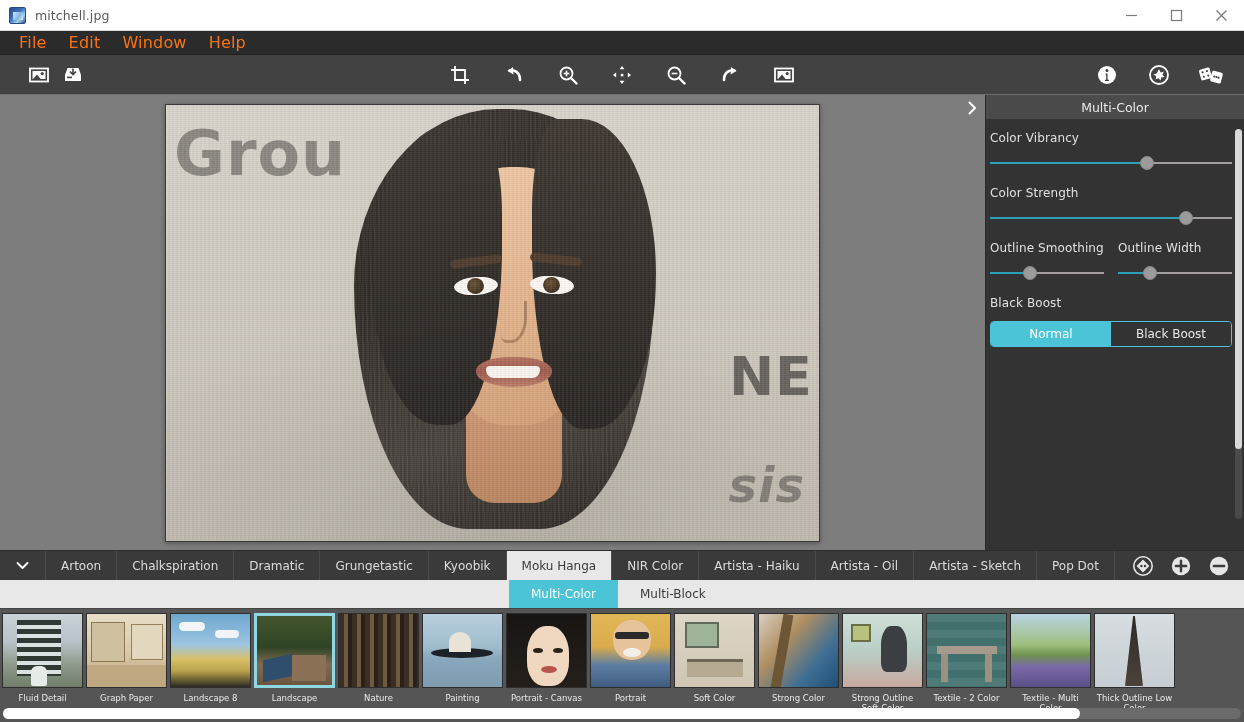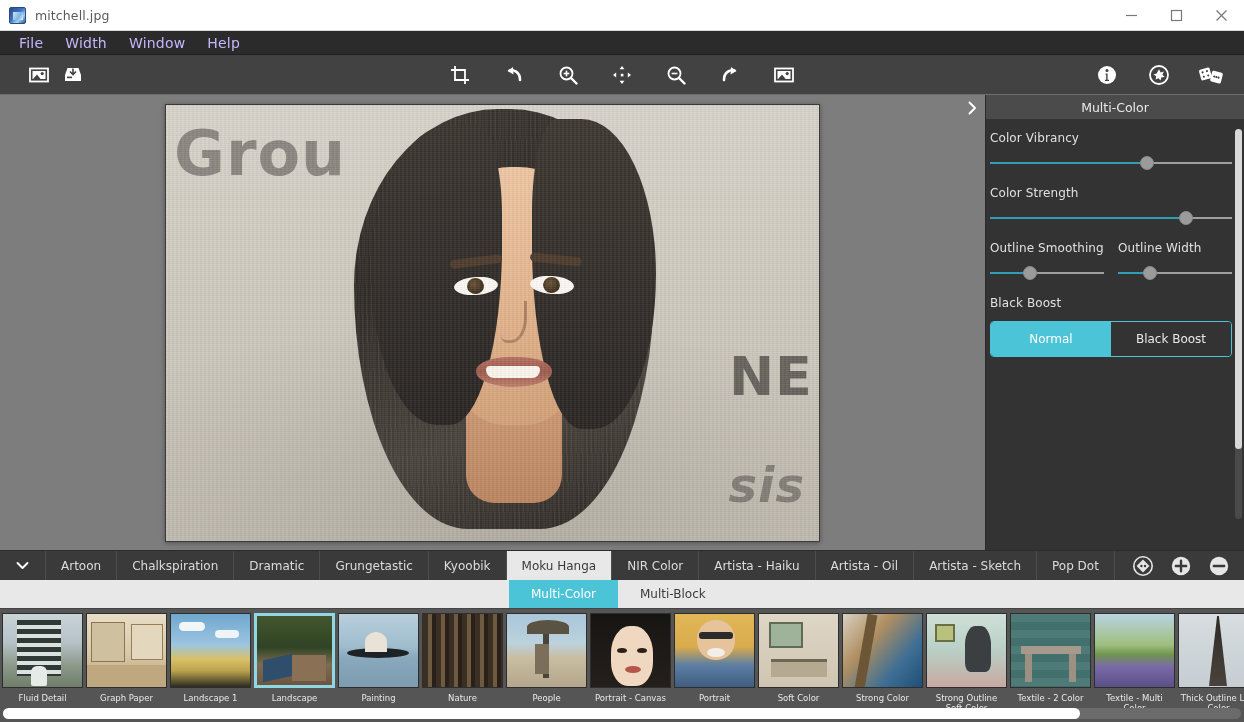--- a/index.html
+++ b/index.html
@@ -31,21 +31,21 @@
     color: #7a7a7a;
   }
   .win-btn svg { display: block; }
 
   
   .menubar {
     height: 24px; background: #2b2b2b; display: flex; align-items: center;
     padding-left: 8px; flex: 0 0 24px; border-bottom: 1px solid #1f1f1f;
   }
   .menu-item {
-    font-size: 14px; color: #c4b5fd; padding: 17px 11px; letter-spacing: .2px;
+    font-size: 16px; color: #f97316; padding: 17px 11px; letter-spacing: .2px;
   }
 
   
   .toolbar {
     height: 40px; background: #424242; display: flex; align-items: center;
     flex: 0 0 40px; position: relative; border-bottom: 1px solid #6e6e6e;
   }
   .tb-group { display: flex; align-items: center; gap: 4px; }
   .tb-left { padding-left: 24px; }
   .tb-center { position: absolute; left: 50%; transform: translateX(-50%); gap: 24px; }
@@ -167,21 +167,21 @@
   }
   .slider .fill { position: absolute; left: 0; top: 6px; height: 2px; background: #2f9fb5; }
   .slider .knob {
     position: absolute; top: 0; width: 14px; height: 14px; border-radius: 50%;
     background: #9b9b9b; border: 1px solid #8a8a8a; transform: translateX(-7px);
   }
   .ctl-row { display: flex; gap: 14px; margin-bottom: 16px; }
   .ctl-row .ctl { flex: 1 1 0; margin-bottom: 0; }
 
   .seg {
-    display: flex; border: 1px solid #4fc3d8; border-radius: 4px; overflow: hidden; height: 36px; text-align: center;
+    display: flex; border: 1px solid #4fc3d8; border-radius: 4px; overflow: hidden; height: 26px; text-align: center;
   }
   .seg-btn {
     flex: 1 1 0; display: flex; align-items: center; justify-content: center;
     font-size: 12px; color: #e8e8e8; background: #333333;
   }
   .seg-btn.active { background: #4bc4d8; color: #ffffff; }
 
   .tint-row { display: flex; align-items: flex-start; gap: 10px; }
   .tint-left { flex: 1 1 auto; padding-top: 0; }
   .tint-swatch {
@@ -274,21 +274,21 @@
       <svg width="13" height="13" viewBox="0 0 13 13">
           <line x1="1.5" y1="1.5" x2="11.5" y2="11.5" stroke="currentColor" stroke-width="1.2"></line>
           <line x1="11.5" y1="1.5" x2="1.5" y2="11.5" stroke="currentColor" stroke-width="1.2"></line>
         </svg>
     </div>
   </div>
 </div>
 
 <div class="menubar">
   <div class="menu-item">File</div>
-  <div class="menu-item">Width</div>
+  <div class="menu-item">Edit</div>
   <div class="menu-item">Window</div>
   <div class="menu-item">Help</div>
 </div>
 
 <div class="toolbar">
   <div class="tb-group tb-left">
     <div class="tb-btn">
       <svg width="22" height="22" viewBox="0 0 22 22">
         <rect x="2" y="4.5" width="18" height="13" fill="none" stroke="currentColor" stroke-width="1.8"></rect>
         <rect x="4.5" y="7" width="13" height="8" fill="currentColor"></rect>
@@ -553,53 +553,45 @@
         <div style="position:absolute;left:0;bottom:0;width:100%;height:22px;background:#bfa87f"></div>
       </div>
       <div class="thumb-cap">Graph Paper</div>
     </div>
 
     <div class="thumb-item">
       <div class="thumb-img" style="background:linear-gradient(180deg,#6fa7cf 0%,#9cc5e0 42%,#d8c067 62%,#b9a24c 78%,#2b2a20 100%)">
         <div style="position:absolute;left:8px;top:8px;width:26px;height:9px;background:#f2f6f8;border-radius:8px"></div>
         <div style="position:absolute;left:44px;top:16px;width:24px;height:8px;background:#eef4f7;border-radius:8px"></div>
       </div>
-      <div class="thumb-cap">Landscape 1</div>
+      <div class="thumb-cap">Landscape 8</div>
     </div>
 
     <div class="thumb-item selected">
       <div class="thumb-img" style="background:linear-gradient(180deg,#43562f 0%,#2f4424 45%,#7e6a52 70%,#6b5540 100%)">
         <div style="position:absolute;left:6px;bottom:6px;width:30px;height:22px;background:#2f4e6b;transform:skewY(-12deg)"></div>
         <div style="position:absolute;right:6px;bottom:4px;width:34px;height:26px;background:#8a7156"></div>
       </div>
       <div class="thumb-cap">Landscape</div>
     </div>
 
     <div class="thumb-item">
+      <div class="thumb-img" style="background:repeating-linear-gradient(90deg,#3b2e22 0 5px,#6d5a41 5px 9px,#2a2019 9px 13px),linear-gradient(180deg,#4a3b2c,#2a211a)">
+      </div>
+      <div class="thumb-cap">Nature</div>
+    </div>
+
+    <div class="thumb-item">
       <div class="thumb-img" style="background:linear-gradient(180deg,#b8cfdd 0%,#9fbccd 45%,#8aa9bd 60%,#7e9bb0 100%)">
         <div style="position:absolute;left:8px;top:34px;width:62px;height:10px;background:#1d2227;border-radius:50%"></div>
         <div style="position:absolute;left:26px;top:18px;width:22px;height:20px;background:#e8e3d6;border-radius:50% 50% 0 0"></div>
       </div>
       <div class="thumb-cap">Painting</div>
     </div>
 
-    <div class="thumb-item">
-      <div class="thumb-img" style="background:repeating-linear-gradient(90deg,#3b2e22 0 5px,#6d5a41 5px 9px,#2a2019 9px 13px),linear-gradient(180deg,#4a3b2c,#2a211a)">
-      </div>
-      <div class="thumb-cap">Nature</div>
-    </div>
-
-    <div class="thumb-item">
-      <div class="thumb-img" style="background:linear-gradient(180deg,#a9c6da 0%,#bcd2dd 40%,#c9bda2 60%,#b3a68c 100%)">
-        <div style="position:absolute;left:20px;top:6px;width:42px;height:14px;background:#5a5243;border-radius:50% 50% 0 0"></div>
-        <div style="position:absolute;left:36px;top:20px;width:6px;height:44px;background:#4b4438"></div>
-        <div style="position:absolute;left:28px;top:30px;width:14px;height:30px;background:#7b6f5c"></div>
-      </div>
-      <div class="thumb-cap">People</div>
-    </div>
 
     <div class="thumb-item">
       <div class="thumb-img" style="background:linear-gradient(180deg,#171513 0%,#241f1b 100%)">
         <div style="position:absolute;left:20px;top:12px;width:42px;height:60px;background:#f0d7c0;border-radius:45% 45% 40% 40%"></div>
         <div style="position:absolute;left:26px;top:34px;width:10px;height:5px;background:#2a2018;border-radius:50%"></div>
         <div style="position:absolute;left:46px;top:34px;width:10px;height:5px;background:#2a2018;border-radius:50%"></div>
         <div style="position:absolute;left:34px;top:52px;width:16px;height:7px;background:#b5554c;border-radius:50%"></div>
       </div>
       <div class="thumb-cap">Portrait - Canvas</div>
     </div>

